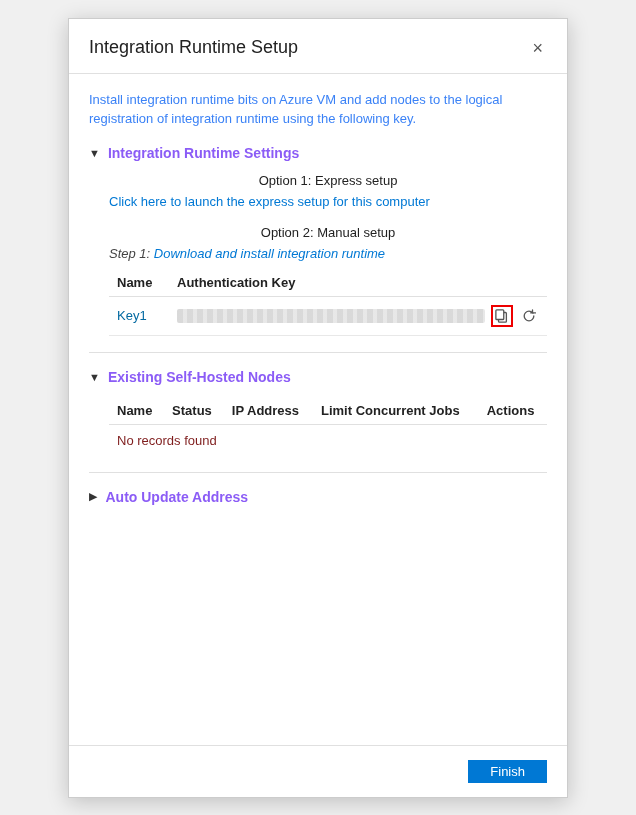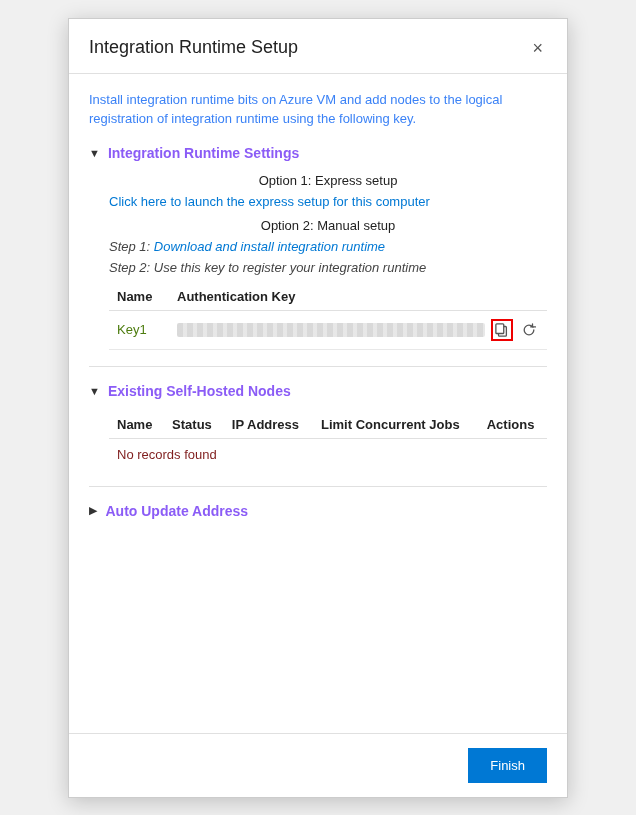--- a/index.html
+++ b/index.html
@@ -79,21 +79,21 @@
       font-weight: 400;
       margin-bottom: 6px;
       color: #222;
       text-align: center;
     }
     .link-text {
       color: #0078d4;
       text-decoration: none;
       font-size: 13px;
       display: inline-block;
-      margin-bottom: 9px;
+      margin-bottom: 16px;
     }
     .step-text {
       font-size: 13px;
       color: #444;
       margin-bottom: 6px;
       font-style: italic;
     }
     .step-text a {
       color: #0078d4;
       text-decoration: none;
@@ -116,21 +116,21 @@
     }
     .key-table tbody tr {
       border-bottom: 1px solid #e8e8e8;
     }
     .key-table tbody tr td {
       padding: 8px 8px;
       vertical-align: middle;
     }
     .key-name {
       font-size: 13px;
-      color: #4d7c0f;
+      color: #0369a1;
       width: 50px;
     }
     .key-value-cell {
       position: relative;
     }
     .key-value-bar {
       display: flex;
       align-items: center;
       gap: 6px;
     }
@@ -203,21 +203,21 @@
     .modal-footer {
       padding: 14px 20px;
       display: flex;
       justify-content: flex-end;
       border-top: 1px solid #e0e0e0;
     }
     .finish-btn {
       background: #0078d4;
       color: #fff;
       border: none;
-      padding: 10px 22px;
+      padding: 4px 22px;
       font-size: 13px;
       cursor: pointer;
       font-family: inherit;
     }
   </style>
 </head>
 <body>
 
 <div class="modal">
 
@@ -239,21 +239,20 @@
       
       <p class="option-label">Option 1: Express setup</p>
       <a class="link-text" href="#">Click here to launch the express setup for this computer</a>
 
       
       <p class="option-label">Option 2: Manual setup</p>
       <p class="step-text">
         <span>Step 1:</span>
         <a href="#">Download and install integration runtime</a>
       </p>
-      <p class="step-text">Step 2: Use this key to register your integration runtime</p>
 
       
       <table class="key-table">
         <thead>
           <tr>
             <th>Name</th>
             <th>Authentication Key</th>
           </tr>
         </thead>
         <tbody>

